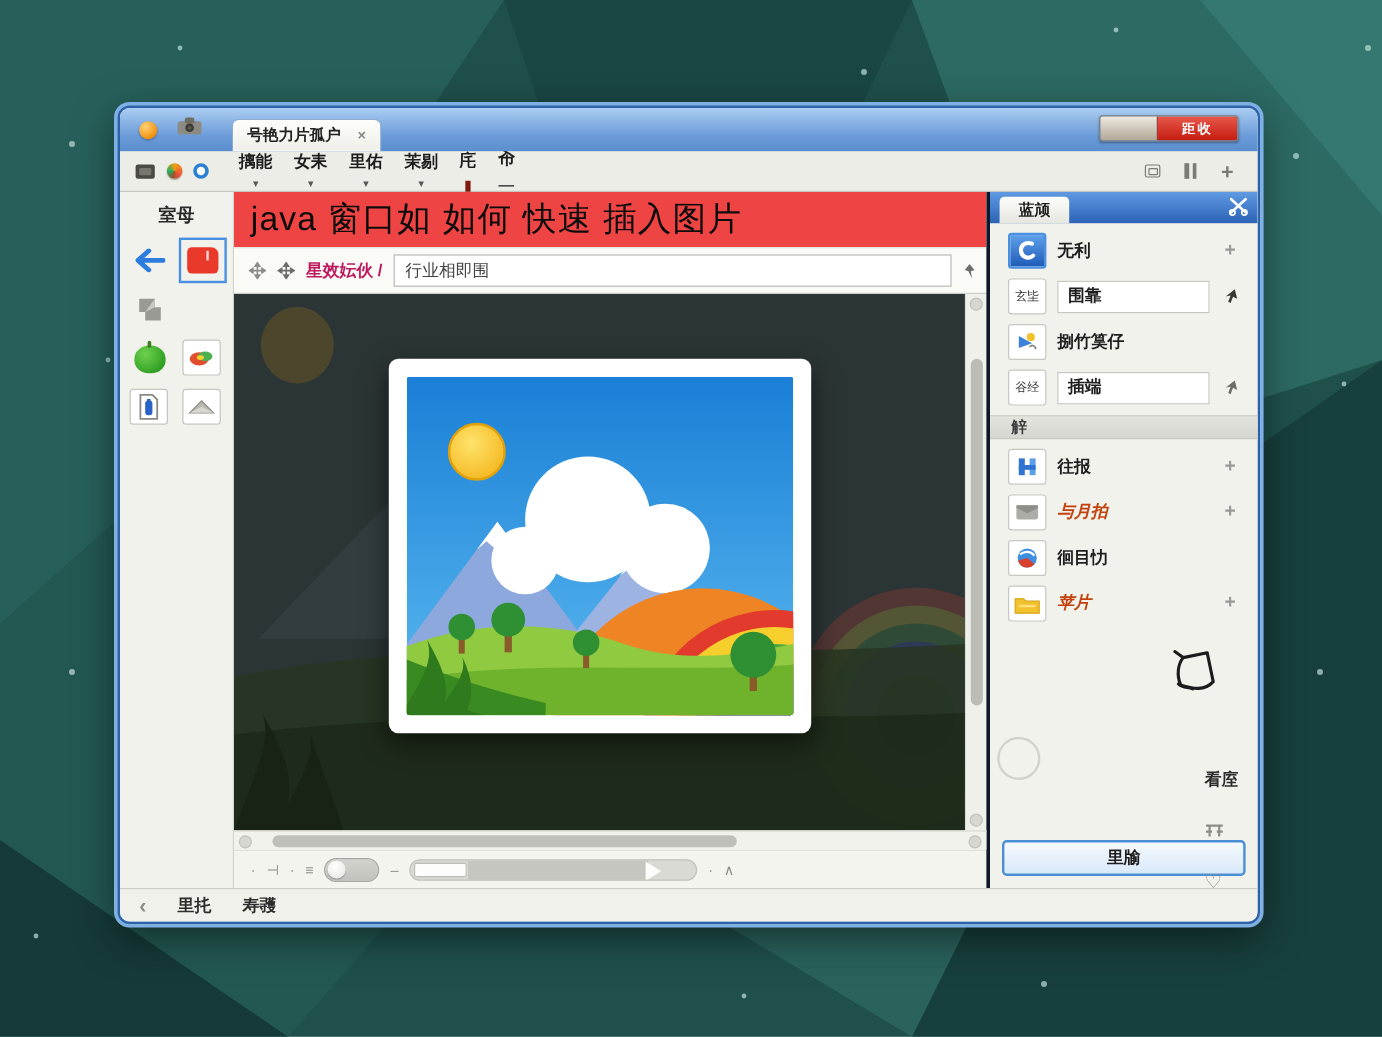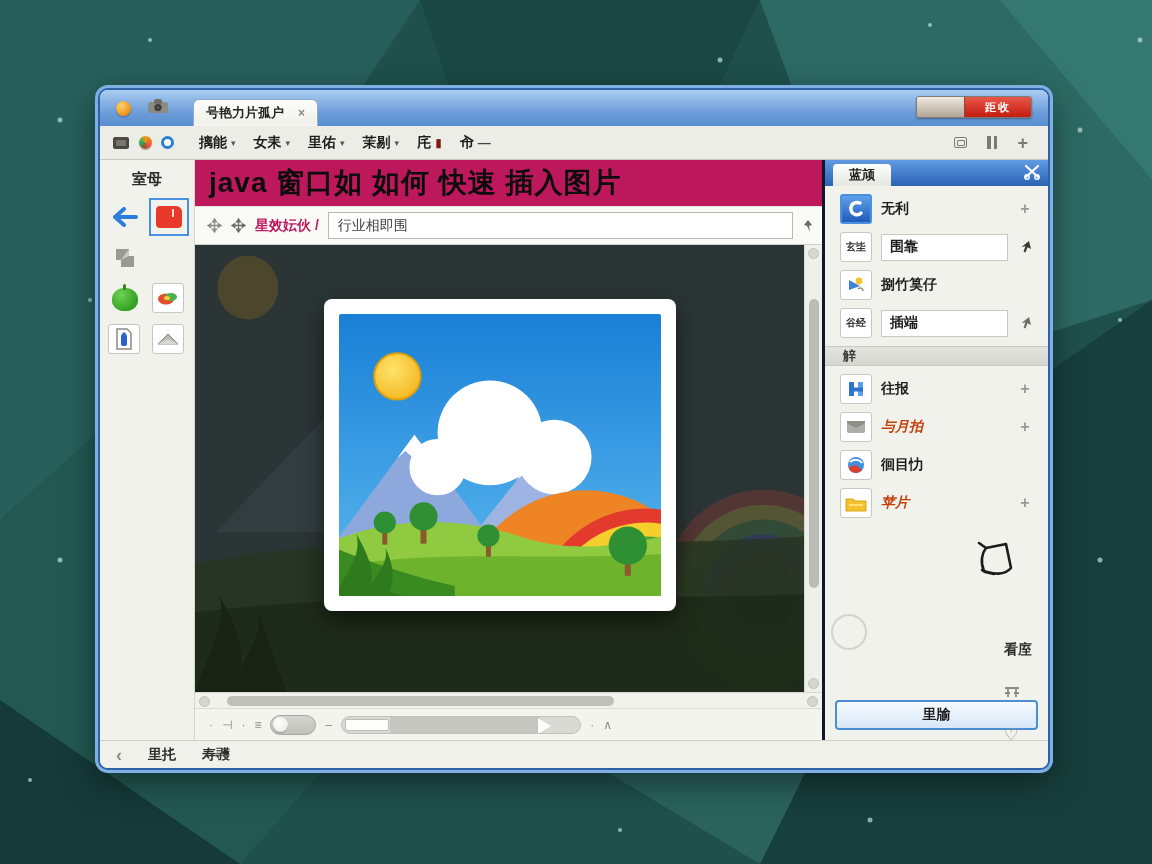--- a/index.html
+++ b/index.html
@@ -31,21 +31,21 @@
   .rec-right { flex:1; background:linear-gradient(#e7574a,#c41d10); color:#fff; font-size:11px; font-weight:bold;
     display:flex; align-items:center; justify-content:center; letter-spacing:2px; }
 
   
   .menubar { height:34px; flex:0 0 34px; background:#ededE7; border-bottom:1px solid #c8c8c2;
     display:flex; align-items:center; padding:0 12px; font-size:14px; color:#1d1d1d; font-weight:700; }
   .mb-icons { display:flex; align-items:center; gap:9px; margin-right:16px; }
   .ball { width:13px; height:13px; border-radius:50%; }
   .ball-color { background:conic-gradient(#f39c12,#e74c3c 40%,#8a5a2b 55%,#27ae60 75%,#f39c12); box-shadow:0 1px 1px rgba(0,0,0,.3); }
   .ball-blue { background:#fff; border:3.5px solid #2b80d4; }
-  .menu-item { padding:3px 9px; display:flex; align-items:center; gap:4px; }
+  .menu-item { padding:3px 9px; display:flex; align-items:center; gap:4px;flex-direction:column; }
   .menu-caret { color:#555; font-size:9px; }
   .menu-block { color:#7e1a10; font-size:12px; }
   .menu-dash { color:#444; font-size:13px; }
   .mb-right { margin-left:auto; display:flex; align-items:center; gap:20px; color:#7b7b75; padding-right:8px; }
   .ic-copy { width:13px; height:11px; border:1.5px solid #7b7b75; border-radius:2px; position:relative; }
   .ic-copy:after { content:""; position:absolute; left:2px; top:2px; width:6px; height:4px; border:1.5px solid #7b7b75; border-radius:1px; }
   .ic-pause { display:flex; gap:3px; }
   .ic-pause i { width:3.5px; height:13px; background:#7b7b75; display:block; }
   .ic-plus { font-size:18px; font-weight:bold; line-height:1; }
 
@@ -62,21 +62,21 @@
     display:flex; align-items:center; justify-content:center; }
   .sel-frame { outline:2px solid #4a90e0; outline-offset:1px; }
   .red-shape { width:26px; height:22px; background:#e8392b; border-radius:4px 6px 4px 4px; position:relative; }
   .red-shape:after { content:""; position:absolute; right:8px; top:3px; width:2px; height:8px; background:#fff; opacity:.8; }
   .apple { width:26px; height:23px; background:radial-gradient(circle at 35% 30%, #6fd14f, #2f9e22 75%); border-radius:48% 48% 46% 46%; position:relative; }
   .apple:after { content:""; position:absolute; left:11px; top:-4px; width:3px; height:6px; background:#3e7d23; border-radius:2px; }
 
   
   .center { flex:1; display:flex; flex-direction:column; min-width:0; background:#fafaf6; }
   .heading-bar { height:46px; flex:0 0 46px; display:flex; align-items:center; padding:0 14px;
-    background:#be185d; font-size:28px; font-weight:bold; color:#0c0c0c; letter-spacing:1px; white-space:nowrap; overflow:hidden; }
+    background:#ef4444; font-size:28px; font-weight:normal; color:#0c0c0c; letter-spacing:1px; white-space:nowrap; overflow:hidden; }
   .toolrow { height:38px; flex:0 0 38px; display:flex; align-items:center; gap:9px; padding:0 8px 0 12px;
     background:#fafaf7; border-top:1px solid #e2e2dc; }
   .tool-label { font-size:14px; font-weight:bold; color:#be185d; white-space:nowrap; }
   .tool-input { flex:1; height:27px; border:1px solid #b9b9b2; background:#fff; padding:0 9px;
     font-size:14px; color:#444; font-family:inherit; min-width:0; }
   .canvas-row { flex:1; display:flex; min-height:0; border-top:1px solid #cfcfc9; }
   .canvas { flex:1; position:relative; background:#2d3536; overflow:hidden; }
   .dim-svg { position:absolute; inset:0; width:100%; height:100%; }
   .photo { position:absolute; left:50%; top:54px; transform:translateX(-50%); width:352px; height:312px;
     background:#fff; border-radius:8px; box-shadow:0 8px 22px rgba(0,0,0,.55); padding:15px; }
@@ -112,21 +112,21 @@
   .rp-tabbar { height:26px; flex:0 0 26px; background:linear-gradient(#5f9ae2,#2c63b6);
     display:flex; align-items:flex-end; padding:0 0 0 8px; position:relative; }
   .rp-tab { height:22px; background:linear-gradient(#fdfdfb,#e6e6e0); border-radius:4px 4px 0 0;
     padding:0 16px; font-size:13px; font-weight:bold; color:#1d1d1d; display:flex; align-items:center; }
   .rp-x { position:absolute; right:7px; top:4px; }
   .rp-body { flex:1; display:flex; flex-direction:column; min-height:0; padding-top:6px; }
   .rp-row { height:34px; flex:0 0 34px; display:flex; align-items:center; gap:9px;
     padding:0 8px; margin:0 5px 4px; border:2px solid transparent; }
   .rp-row.hl { background:#cfe3f8; border-color:#2f6fc4; border-radius:3px; }
   .rp-icon { width:32px; height:30px; flex:0 0 32px; background:#fff; border:1px solid #c8c8c2; border-radius:3px;
-    display:flex; align-items:center; justify-content:center; font-size:10px; color:#333; overflow:hidden;font-weight:bold; }
+    display:flex; align-items:center; justify-content:center; font-size:10px; color:#333; overflow:hidden; }
   .rp-icon.sel { border:2px solid #4a90e0; }
   .rp-icon.blue-grad { background:linear-gradient(#5fa0ea,#1e5cb8); }
   .rp-label { font-size:14px; font-weight:600; color:#1e1e1e; flex:1; white-space:nowrap; overflow:hidden; }
   .rp-label.muted { color:#c2410c;font-style:italic; }
   .rp-field { flex:1; height:27px; background:#fff; border:1px solid #c8c8c2; display:flex;
     align-items:center; padding:0 8px; font-size:14px; font-weight:600; color:#1e1e1e; }
   .rp-action { color:#999; font-size:16px; font-weight:bold; width:16px; text-align:center; }
   .rp-divider { height:20px; flex:0 0 20px; background:linear-gradient(#e4e4de,#d6d6d0); border-top:1px solid #c9c9c3;
     border-bottom:1px solid #c9c9c3; display:flex; align-items:center; padding:0 18px;
     font-size:13px; font-weight:600; color:#3c3c3c; margin:2px 0 6px; }

